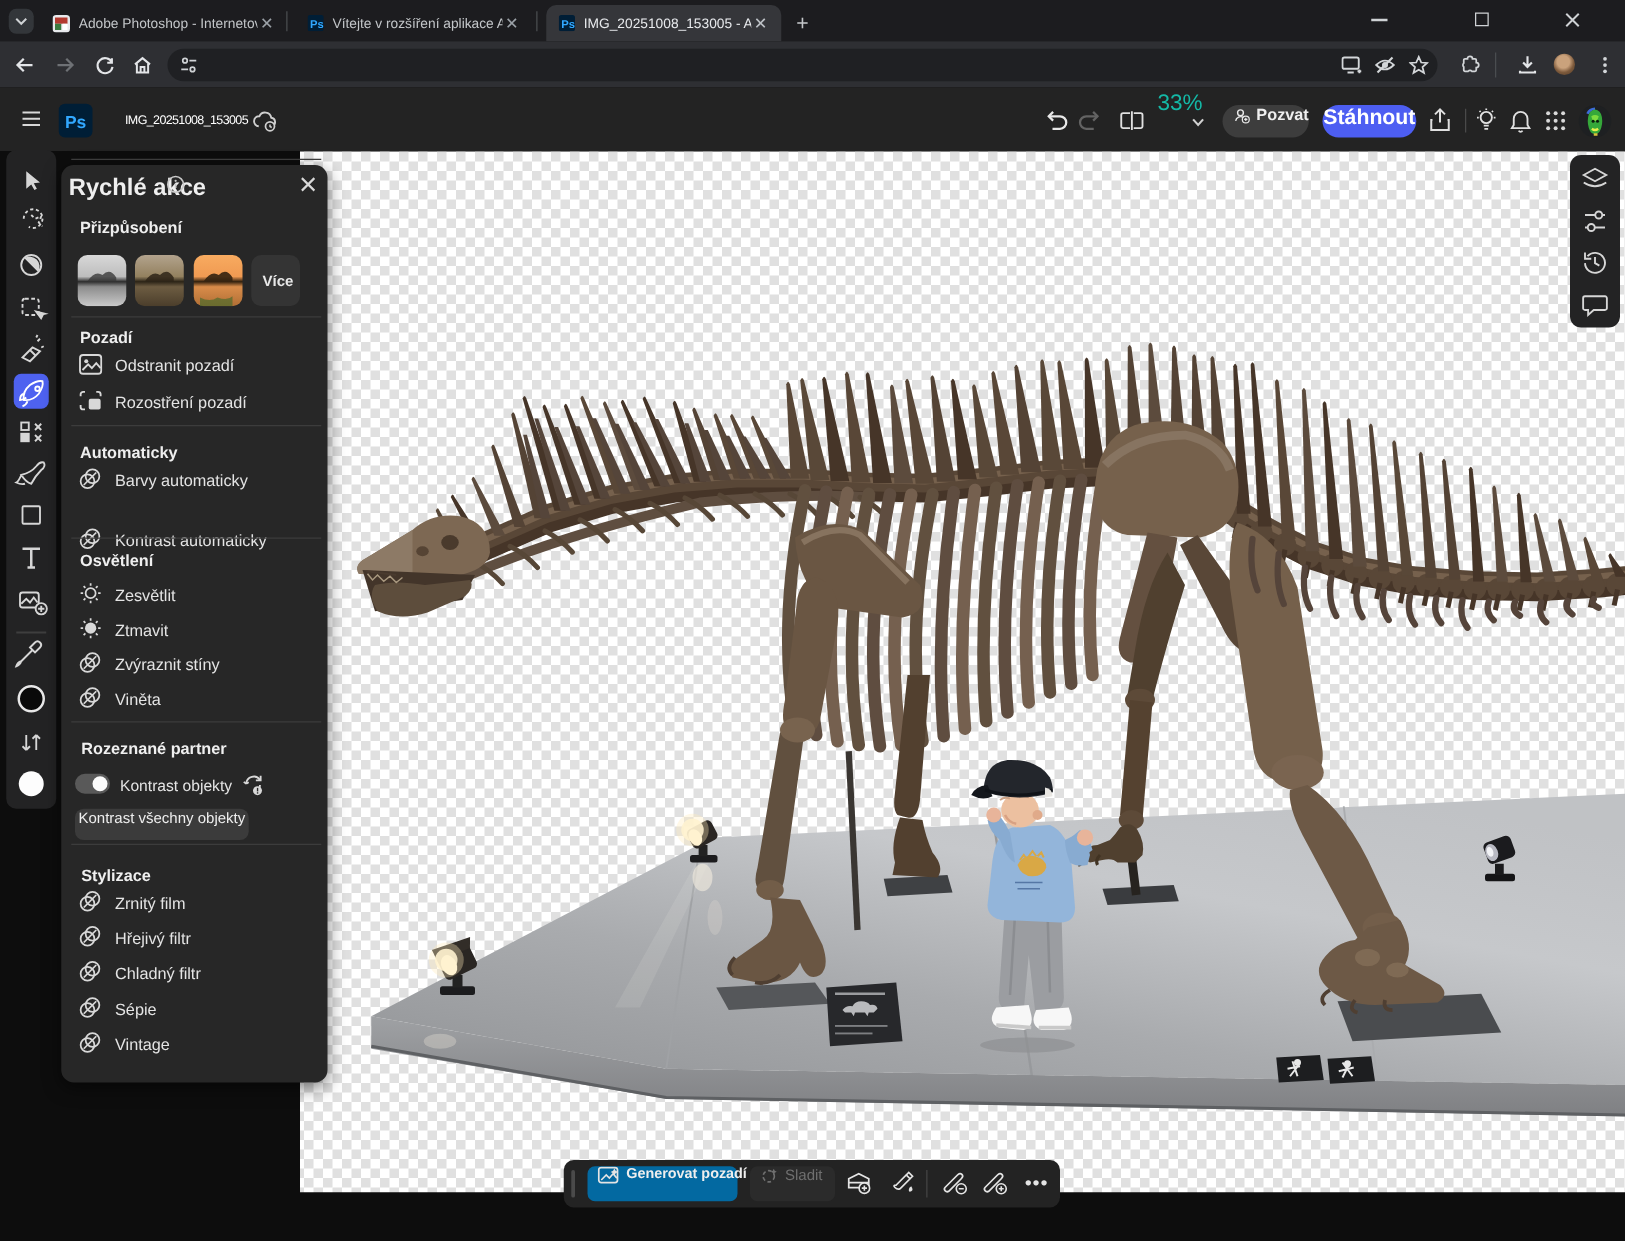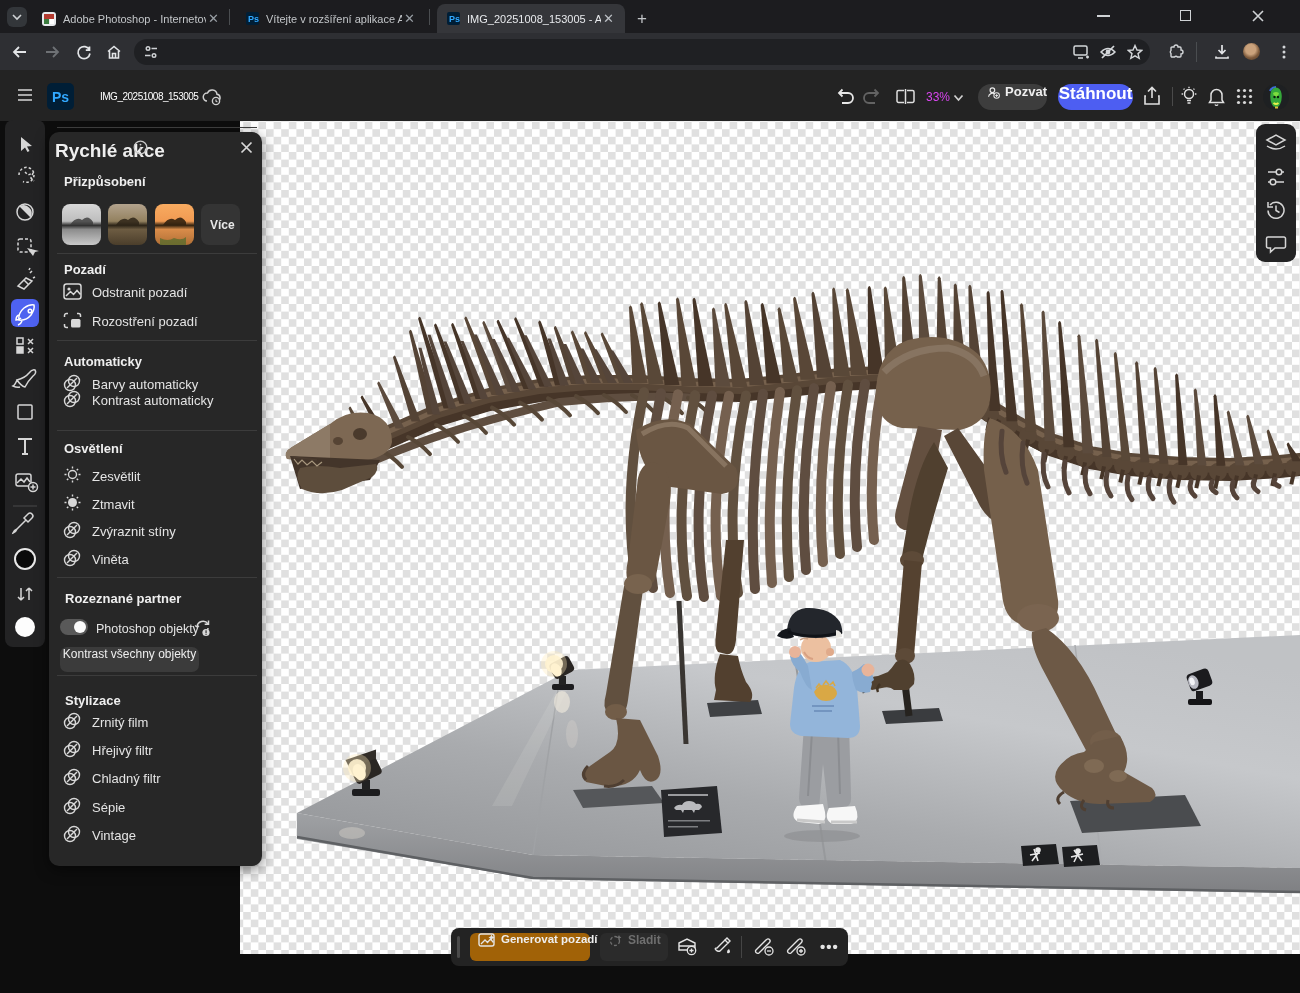--- a/index.html
+++ b/index.html
@@ -139,21 +139,21 @@
       <path d="M3,5 H12 a5,5 0 0 1 0,10 H6" stroke="#e8e8e8" stroke-width="1.8" fill="none"></path>
       <path d="M6.5,1.5 L3,5 L6.5,8.5" stroke="#e8e8e8" stroke-width="1.8" fill="none"></path>
     </svg>
   <svg class="abs" style="left:862px;top:88px" width="19" height="17" viewBox="0 0 19 17">
       <path d="M16,5 H7 a5,5 0 0 0 0,10 H13" stroke="#636363" stroke-width="1.8" fill="none"></path>
       <path d="M12.5,1.5 L16,5 L12.5,8.5" stroke="#636363" stroke-width="1.8" fill="none"></path>
     </svg>
   <svg class="abs" style="left:895px;top:87px" width="21" height="19" viewBox="0 0 21 19">
       <path d="M10.5,2 V17 M9,3.5 H3.5 a1.5,1.5 0 0 0 -1.5,1.5 v9 a1.5,1.5 0 0 0 1.5,1.5 H9 M12,3.5 h5.5 a1.5,1.5 0 0 1 1.5,1.5 v9 a1.5,1.5 0 0 1 -1.5,1.5 H12" stroke="#e0e0e0" stroke-width="1.5" fill="none"></path>
     </svg>
-  <div class="abs" style="left:926px;top:90px;color:#d946ef;font-size:12px">33%</div>
+  <div class="abs" style="left:926px;top:72px;color:#14b8a6;font-size:18px">33%</div>
   <svg class="abs" style="left:953px;top:94px" width="11" height="8" viewBox="0 0 11 8">
       <path d="M1.5,1.5 L5.5,6 L9.5,1.5" stroke="#d0d0d0" stroke-width="1.7" fill="none"></path>
     </svg>
   <div class="abs pill" style="left:978px;top:84px;width:69px;background:#3d3d3d;height:26px;border-radius:13px">
     <svg style="margin-left:9px" width="17" height="17" viewBox="0 0 17 17">
         <circle cx="7" cy="5.5" r="3" stroke="#e8e8e8" stroke-width="1.5" fill="none"></circle>
         <path d="M2,14 a5,5 0 0 1 8,-3.4" stroke="#e8e8e8" stroke-width="1.5" fill="none"></path>
         <circle cx="12.5" cy="12.5" r="3.6" stroke="#e8e8e8" stroke-width="1.3" fill="none"></circle>
         <path d="M12.5,10.8 v3.4 M10.8,12.5 h3.4" stroke="#e8e8e8" stroke-width="1.3"></path>
       </svg>
@@ -576,21 +576,21 @@
         <path d="M5,1.5 H3.5 a2,2 0 0 0 -2,2 V5 M14,1.5 h1.5 a2,2 0 0 1 2,2 V5 M5,15.5 H3.5 a2,2 0 0 1 -2,-2 V12" stroke="#d8d8d8" stroke-width="1.5" fill="none"></path>
         <rect x="8" y="7" width="9.5" height="8.5" rx="1.5" fill="#d8d8d8"></rect>
       </svg>Rozostření pozadí</div>
     <div class="abs qdiv" style="top:340px"></div>
     <div class="abs qh" style="left:64px;top:354px">Automaticky</div>
     <div class="abs qrow" style="top:374px"><svg width="19" height="18" viewBox="0 0 19 18">
         <circle cx="11" cy="7" r="5.5" stroke="#d8d8d8" stroke-width="1.4" fill="none"></circle>
         <circle cx="7" cy="11" r="5.5" stroke="#d8d8d8" stroke-width="1.4" fill="none"></circle>
         <path d="M4,14 L14,4" stroke="#d8d8d8" stroke-width="1.4"></path>
       </svg>Barvy automaticky</div>
-    <div class="abs qrow" style="top:390px"><svg width="19" height="18" viewBox="0 0 19 18">
+    <div class="abs qrow" style="top:422px"><svg width="19" height="18" viewBox="0 0 19 18">
         <circle cx="11" cy="7" r="5.5" stroke="#d8d8d8" stroke-width="1.4" fill="none"></circle>
         <circle cx="7" cy="11" r="5.5" stroke="#d8d8d8" stroke-width="1.4" fill="none"></circle>
         <path d="M4,14 L14,4" stroke="#d8d8d8" stroke-width="1.4"></path>
       </svg>Kontrast automaticky</div>
     <div class="abs qdiv" style="top:430px"></div>
     <div class="abs qh" style="left:64px;top:441px">Osvětlení</div>
     <div class="abs qrow" style="top:465px"><svg width="19" height="19" viewBox="0 0 19 19">
         <circle cx="9.5" cy="9.5" r="4" stroke="#d8d8d8" stroke-width="1.4" fill="none"></circle>
         <g stroke="#d8d8d8" stroke-width="1.4">
           <path d="M9.5,1.5 v2 M9.5,15.5 v2 M1.5,9.5 h2 M15.5,9.5 h2 M3.9,3.9 l1.4,1.4 M13.7,13.7 l1.4,1.4 M3.9,15.1 l1.4,-1.4 M13.7,5.3 l1.4,-1.4"></path>
@@ -610,21 +610,21 @@
     <div class="abs qrow" style="top:549px"><svg width="19" height="18" viewBox="0 0 19 18">
         <circle cx="11" cy="7" r="5.5" stroke="#d8d8d8" stroke-width="1.4" fill="none"></circle>
         <circle cx="7" cy="11" r="5.5" stroke="#d8d8d8" stroke-width="1.4" fill="none"></circle>
         <path d="M4,14 L14,4" stroke="#d8d8d8" stroke-width="1.4"></path>
       </svg>Viněta</div>
     <div class="abs qdiv" style="top:577px"></div>
 
     <div class="abs qh" style="left:65px;top:591px">Rozeznané partner</div>
     <div class="abs" style="left:60px;top:619px;width:28px;height:16px;border-radius:9px;background:#595959"></div>
     <div class="abs" style="left:74px;top:621px;width:12px;height:12px;border-radius:50%;background:#fbfbfb"></div>
-    <div class="abs qrow" style="left:96px;top:620px;height:16px;font-size:12.5px">Photoshop objekty</div>
+    <div class="abs qrow" style="left:96px;top:620px;height:16px;font-size:12.5px">Kontrast objekty</div>
     <svg class="abs" style="left:193px;top:618px" width="19" height="19" viewBox="0 0 19 19">
       <path d="M4,9 a6,6 0 0 1 11,-3 M15,10 a6,6 0 0 1 -4,5.5" stroke="#d8d8d8" stroke-width="1.5" fill="none"></path>
       <path d="M15.5,2.5 v3.8 h-3.8" stroke="#d8d8d8" stroke-width="1.5" fill="none"></path>
       <path d="M4,9 L2,7.5 M4,9 L6,7.8" stroke="#d8d8d8" stroke-width="1.4" fill="none"></path>
       <circle cx="13" cy="14.5" r="3.6" fill="#d8d8d8"></circle>
       <rect x="12.5" y="12.3" width="1.1" height="2.8" fill="#272727"></rect>
       <rect x="12.5" y="15.8" width="1.1" height="1.1" fill="#272727"></rect>
     </svg>
     <div class="abs pill" style="left:60px;top:647px;width:139px;height:25px;background:#3b3b3b;justify-content:center;color:#eee;font-size:12px;border-radius:7px">Kontrast všechny objekty</div>
 
@@ -666,34 +666,34 @@
       <circle cx="23" cy="48" r="2.8" fill="#232324"></circle>
         <circle cx="17" cy="58" r="2.8" fill="#232324"></circle>
       <path d="M14,81 a8,8 0 1 1 -2,5.5 M12,78 v5 h5"></path>
       <path d="M20,81.5 v5 l3.5,2"></path>
       <path d="M12,113 h16 a1.5,1.5 0 0 1 1.5,1.5 v8 a1.5,1.5 0 0 1 -1.5,1.5 h-9 l-4.5,4 v-4 h-2.5 a1.5,1.5 0 0 1 -1.5,-1.5 v-8 a1.5,1.5 0 0 1 1.5,-1.5 Z"></path>
     </g>
   </svg>
 
   <div class="abs" id="bbar"></div>
     <div class="abs" style="left:457px;top:936px;width:3px;height:22px;background:#4a4a4a;border-radius:2px"></div>
-  <div class="abs pill" style="left:470px;top:933px;width:120px;background:#a16207;color:#eee">
+  <div class="abs pill" style="left:470px;top:933px;width:120px;background:#0369a1;color:#eee">
     <svg style="margin-left:8px;flex:none" width="18" height="15" viewBox="0 0 18 15">
         <rect x="1" y="1" width="15" height="12" rx="2" stroke="#e4e4e4" stroke-width="1.4" fill="none"></rect>
         <path d="M3,11 l4,-4 l2.5,2.5 l3,-3.5 l3,3.5" stroke="#e4e4e4" stroke-width="1.3" fill="none"></path>
         <path d="M13.5,1.5 l1,2 l2,1 l-2,1 l-1,2 l-1,-2 l-2,-1 l2,-1 Z" fill="#e4e4e4" stroke="none"></path>
       </svg>
     <span style="margin-left:5px;font-size:11.5px;font-weight:bold">Generovat pozadí</span>
   </div>
   <div class="abs pill" style="left:600px;top:933px;width:68px;background:#2b2b2b;color:#6f6f6f">
     <svg style="margin-left:8px;flex:none" width="15" height="15" viewBox="0 0 15 15">
         <circle cx="7" cy="8" r="4.5" stroke="#6f6f6f" stroke-width="1.3" fill="none" stroke-dasharray="3 2"></circle>
         <path d="M11,2 l0.8,1.6 l1.6,0.8 l-1.6,0.8 l-0.8,1.6 l-0.8,-1.6 l-1.6,-0.8 l1.6,-0.8 Z" fill="#6f6f6f"></path>
       </svg>
-    <span style="margin-left:5px;font-size:12px;font-weight:bold">Sladit</span>
+    <span style="margin-left:5px;font-size:12px;font-weight:normal">Sladit</span>
   </div>
   <svg class="abs" style="left:676px;top:937px" width="22" height="20" viewBox="0 0 22 20">
       <path d="M3,6 l8,-4 l8,4 v7 h-16 Z M3,9 h16" stroke="#e4e4e4" stroke-width="1.4" fill="none"></path>
       <circle cx="15.5" cy="13.5" r="4.2" fill="#232323" stroke="#e4e4e4" stroke-width="1.3"></circle>
       <path d="M15.5,11.4 v4.2 M13.4,13.5 h4.2" stroke="#e4e4e4" stroke-width="1.3"></path>
     </svg>
   <svg class="abs" style="left:713px;top:936px" width="20" height="20" viewBox="0 0 20 20">
       <path d="M4,12 L12,4 l3,3 l-8,8 q-2,1 -4,-1 q-2,-2 1,-2 Z" stroke="#e4e4e4" stroke-width="1.4" fill="none"></path>
       <path d="M12,4 l2,-2 l3,3 l-2,2" stroke="#e4e4e4" stroke-width="1.4" fill="none"></path>
       <path d="M16,13 q2,3 0,4 q-2,1 -2,-1 q0,-2 2,-3 Z" fill="#e4e4e4"></path>

